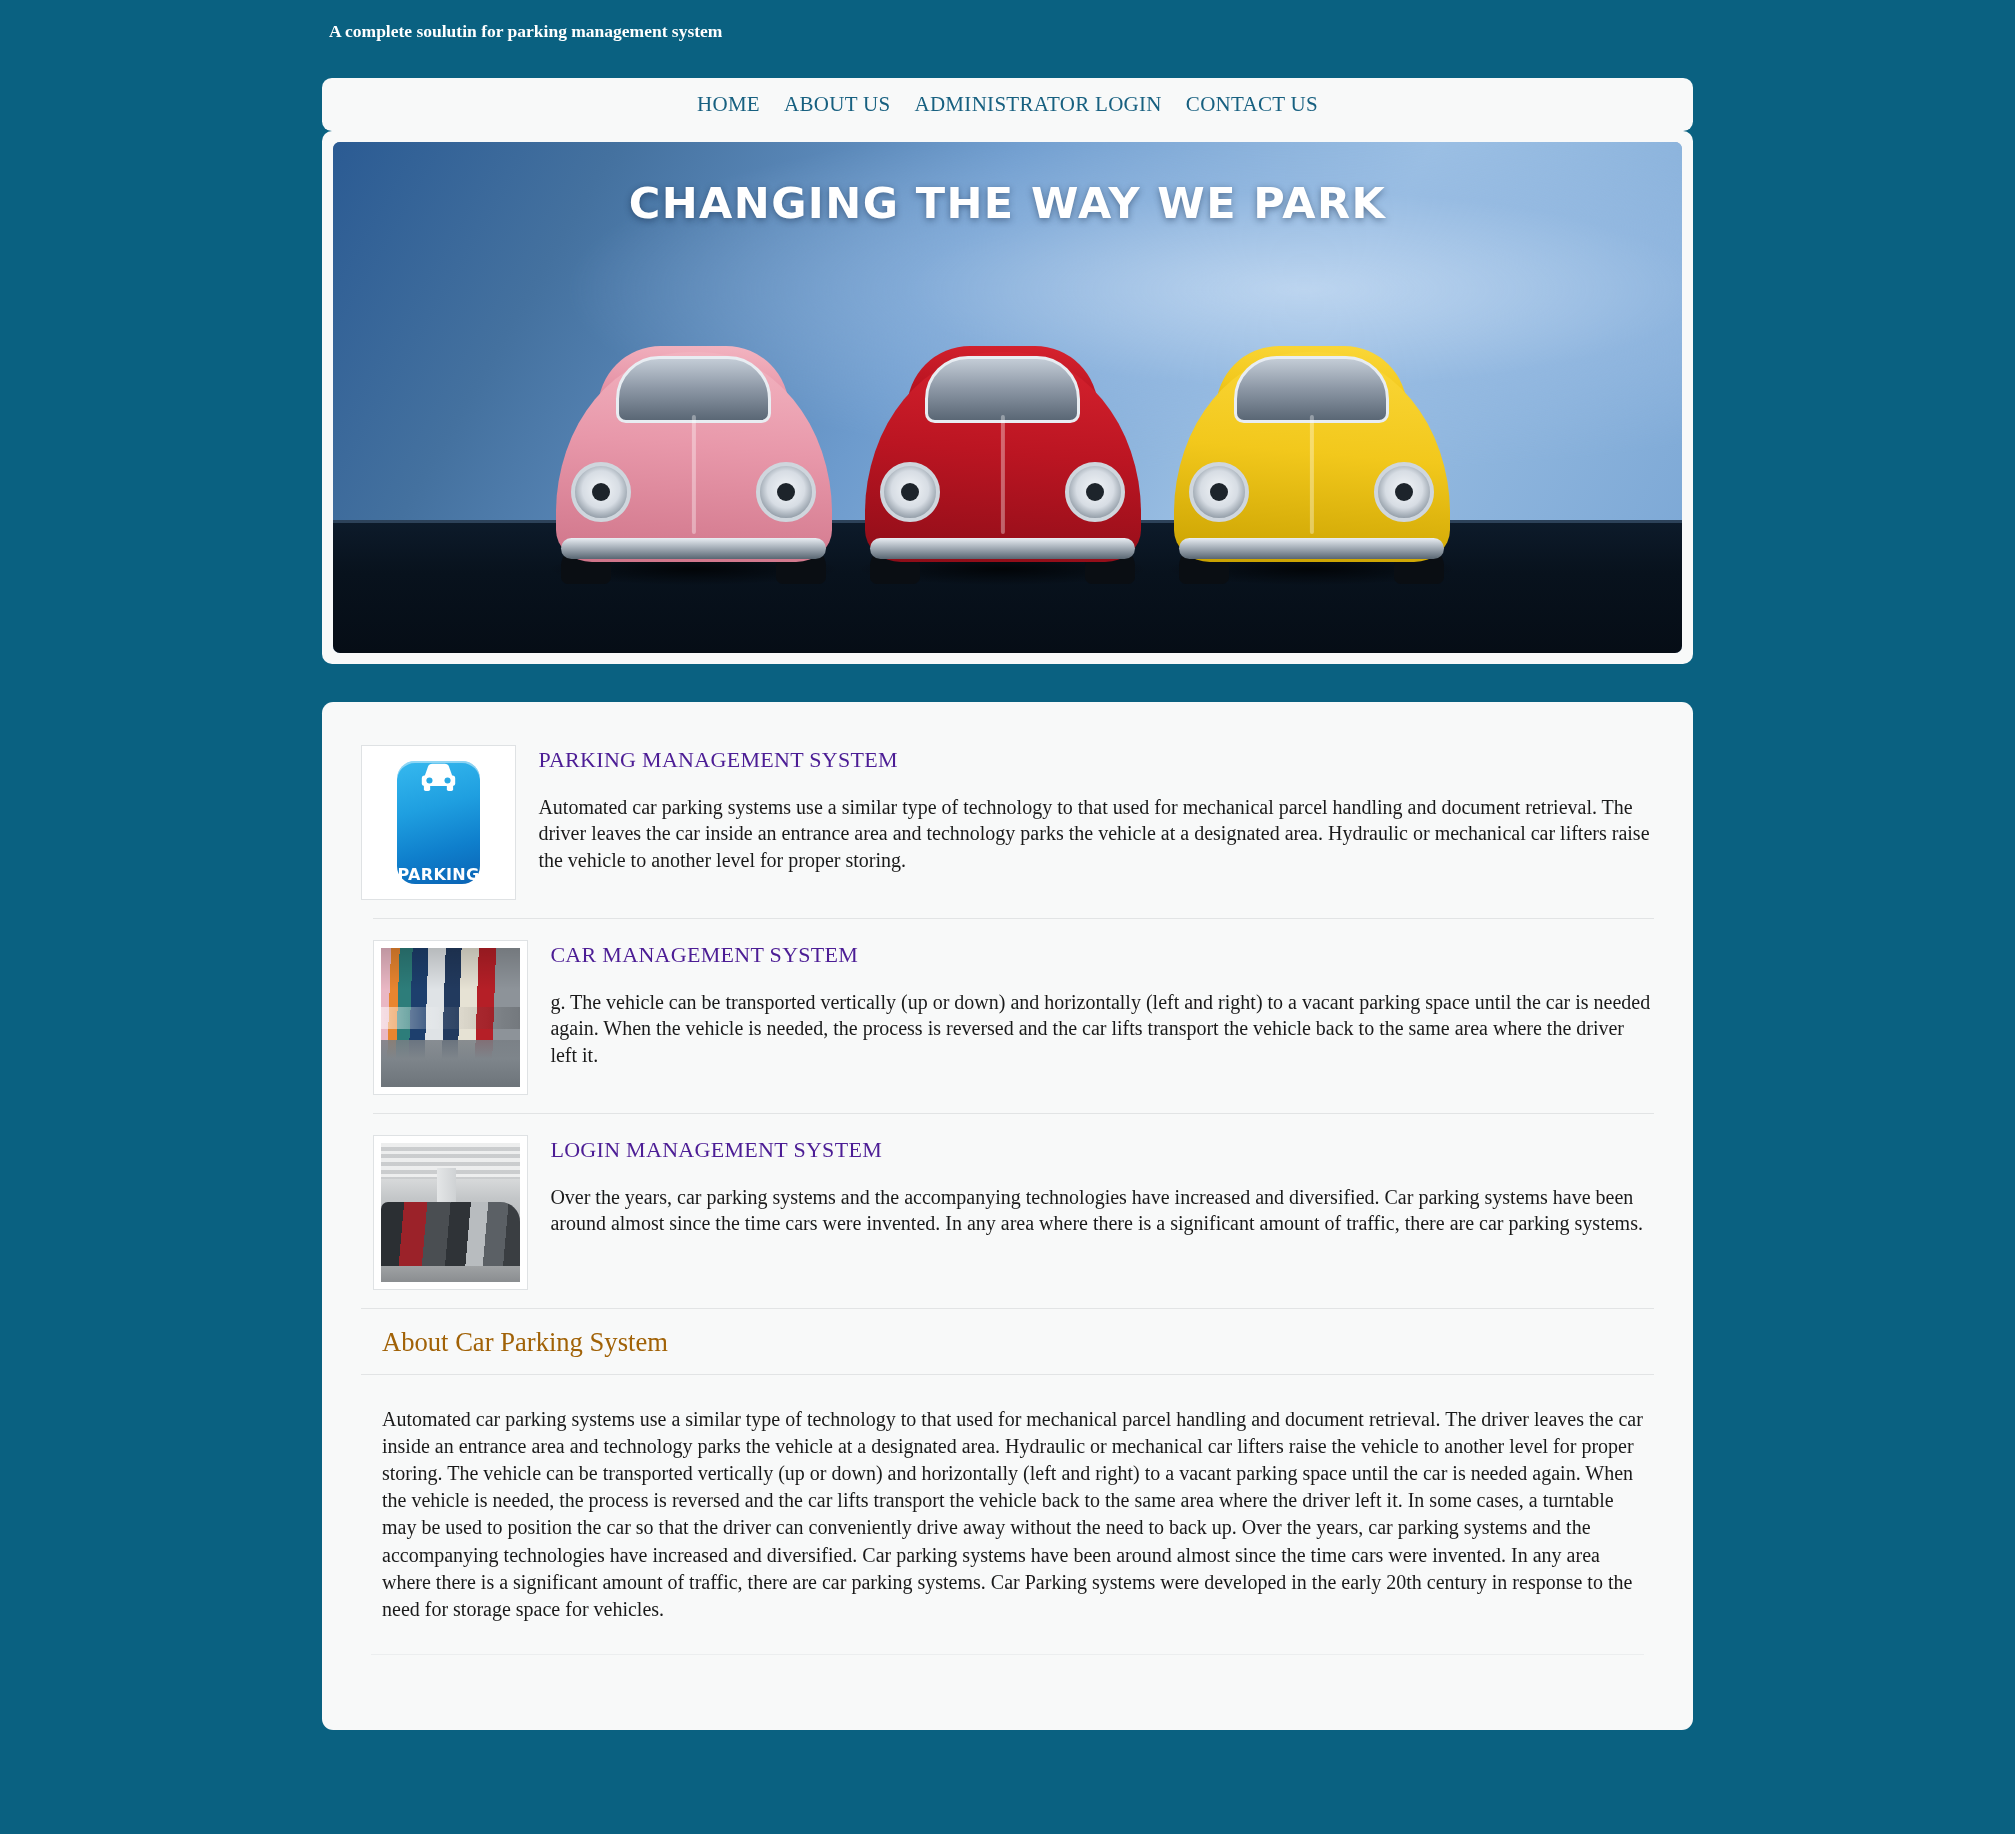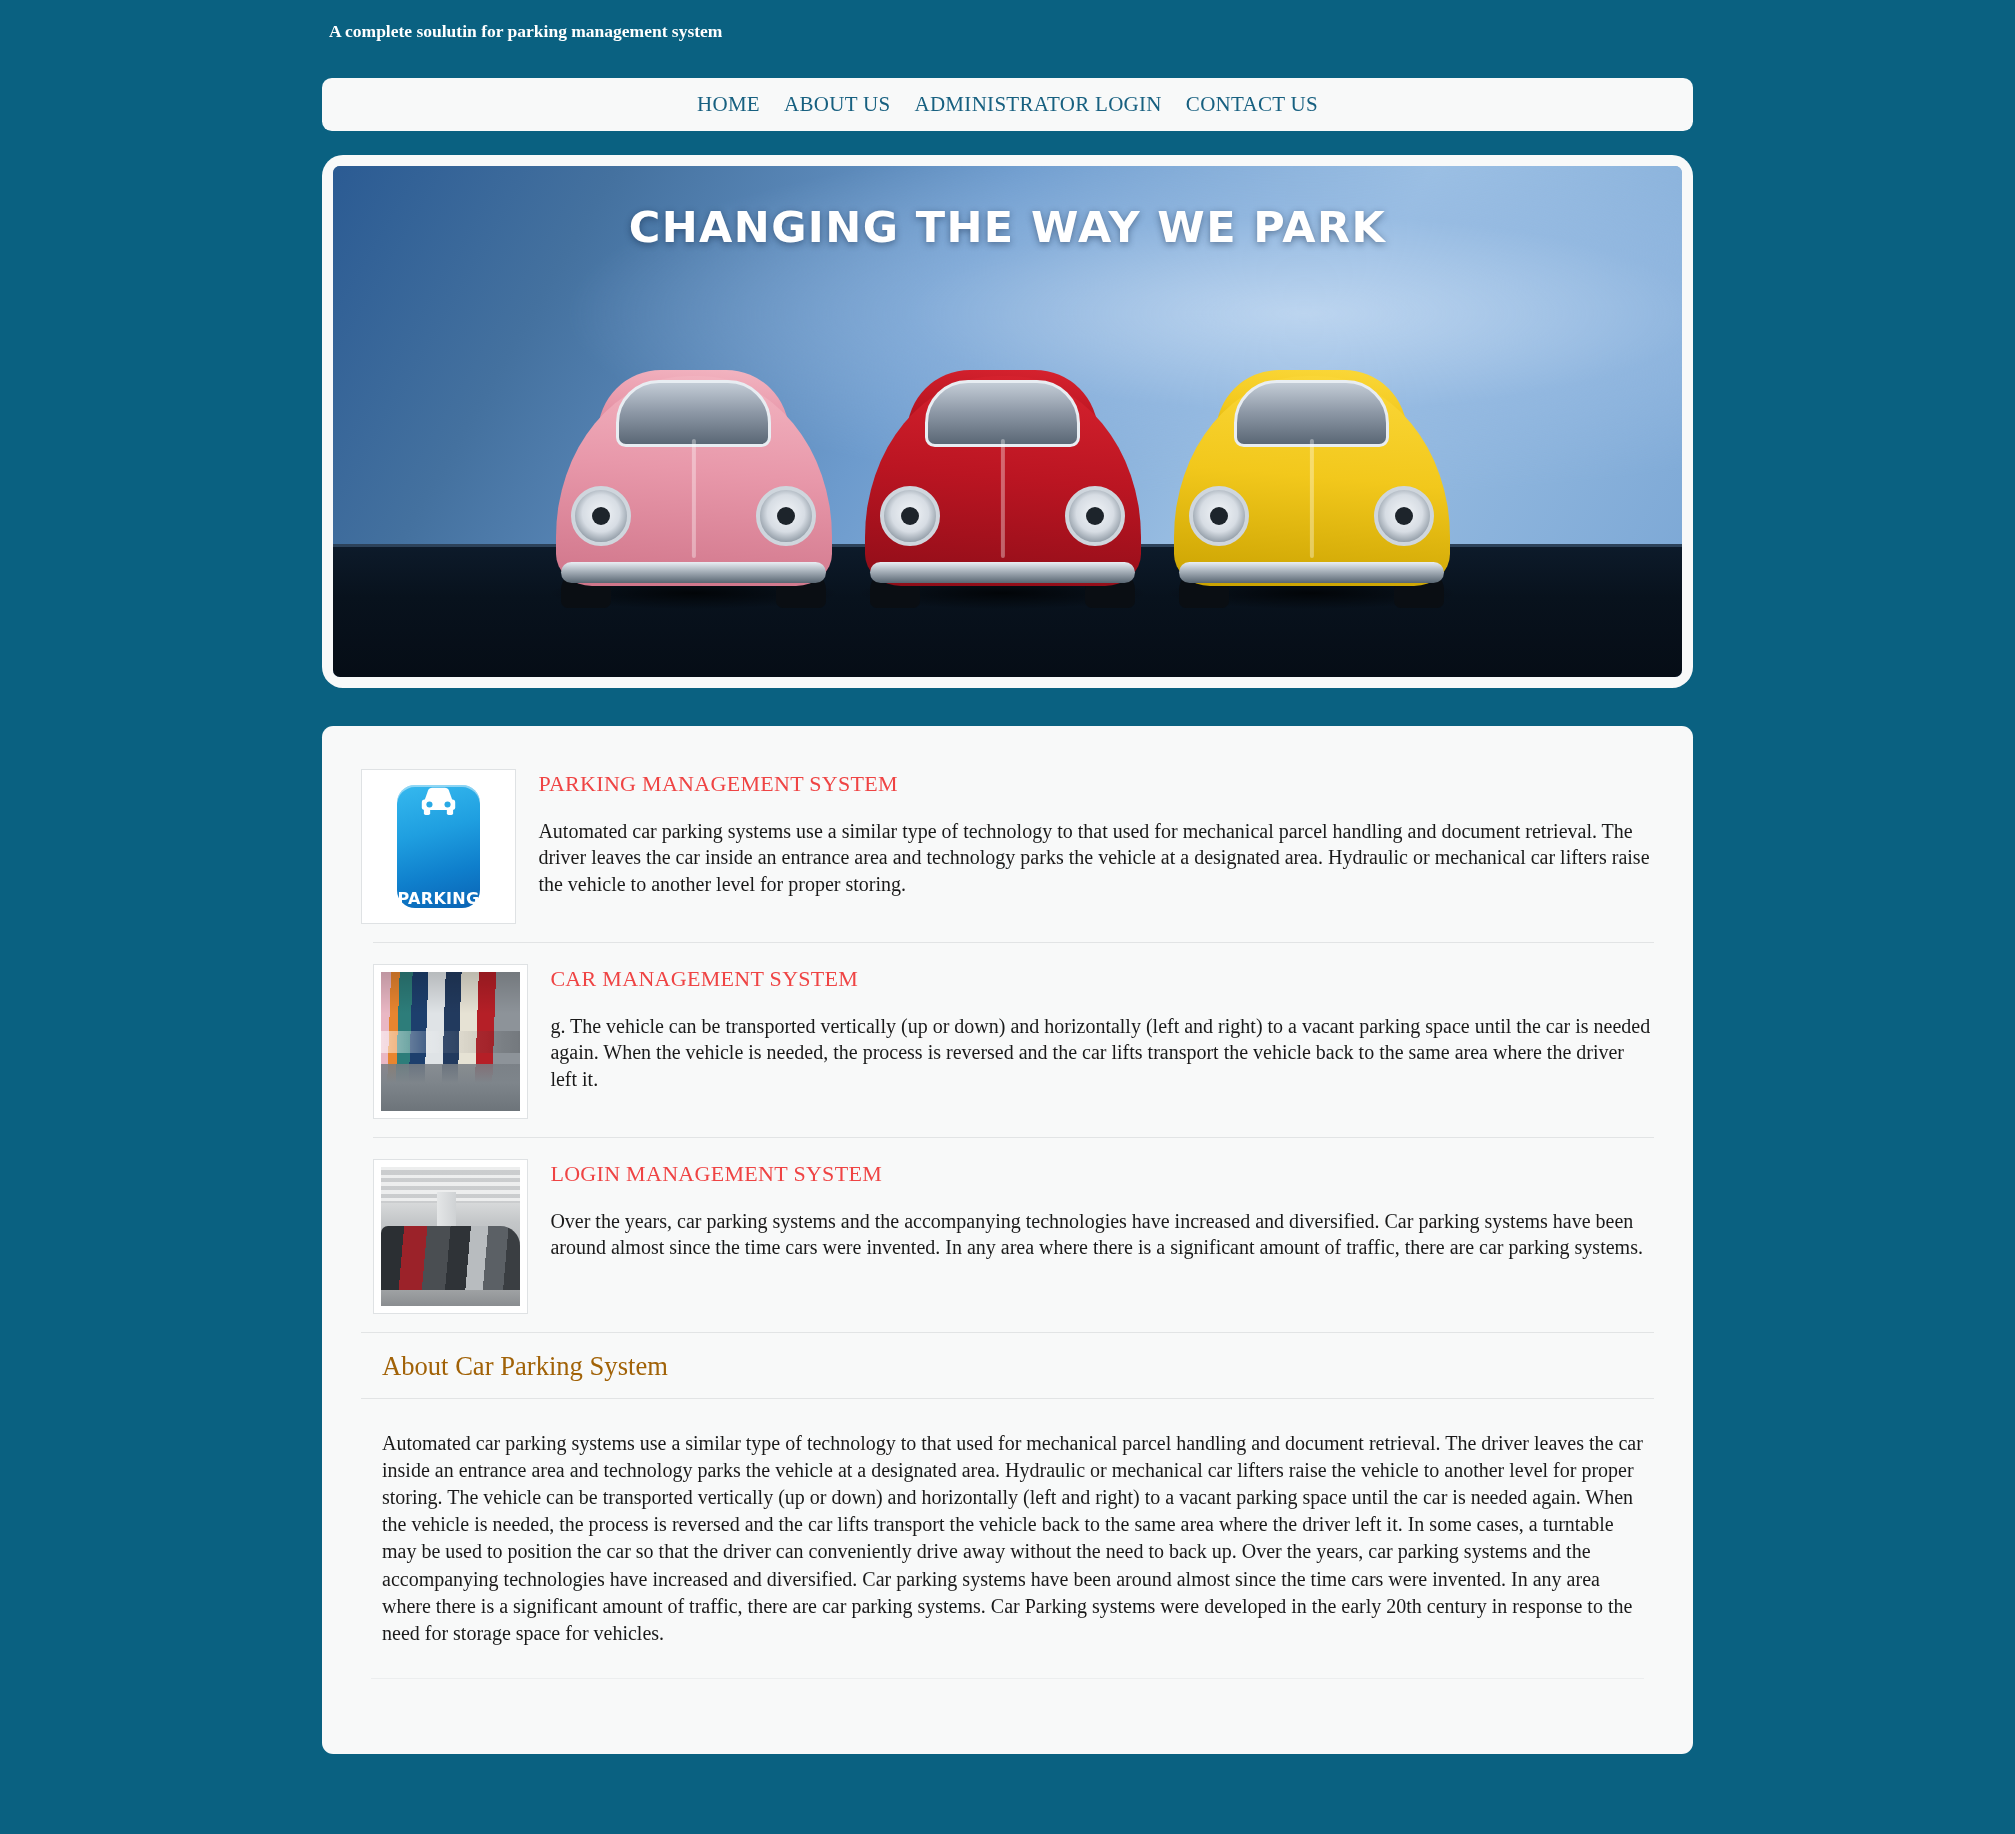--- a/index.html
+++ b/index.html
@@ -73,23 +73,22 @@
     font-size: 21px;
     text-transform: uppercase;
     text-decoration: none;
     letter-spacing: 0.3px;
     white-space: nowrap;
     display: block;
   }
 
   
   .hero-wrap {
-    margin-top: 24px;
     background: #f8f9f9;
-    border-radius: 21px;
+    border-radius: 10px;
     padding: 11.2px;
     box-sizing: border-box;
   }
   .hero {
     position: relative;
     height: 511px;
     border-radius: 7px;
     overflow: hidden;
     background: linear-gradient(160deg, #2e5f96 0%, #4b79b4 26%, #7fa7d6 55%, #9dbde0 72%, #8fb2d9 100%);
   }
@@ -350,21 +349,21 @@
     width: 14%;
     height: 46%;
     background: linear-gradient(90deg, #e4e6e7, #cfd2d4);
   }
 
   .feature-text {
     flex: 1 1 auto;
     padding-top: 1.4px;
   }
   .feature-title {
-    color: #ef4444;
+    color: #4c1d95;
     font-family: "Liberation Serif", serif;
     font-size: 22px;
     text-transform: uppercase;
     margin: 0 0 21px 0;
     font-weight: normal;
     letter-spacing: 0.3px;
   }
   .feature-body {
     color: #1a1a1a;
     font-family: "Liberation Serif", serif;

